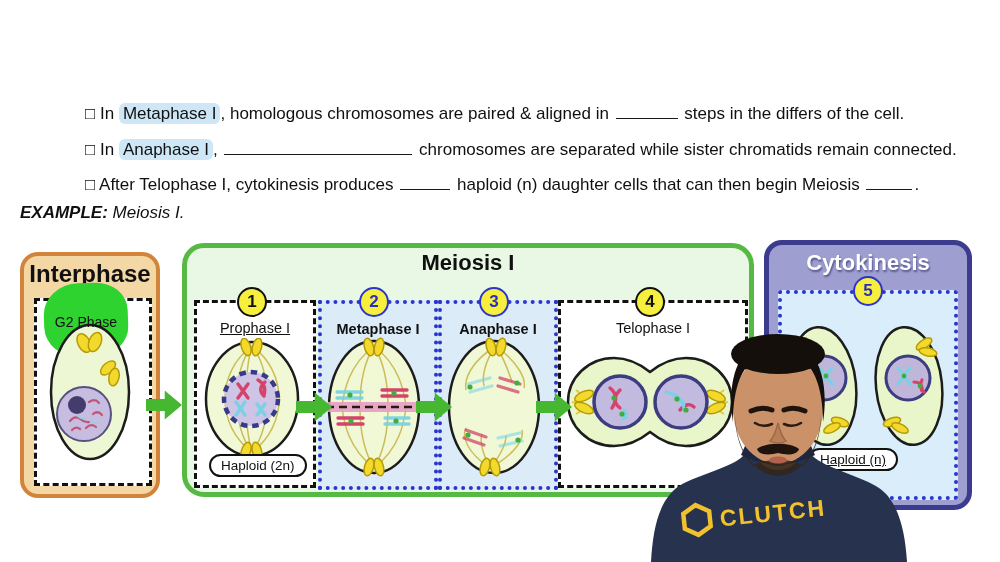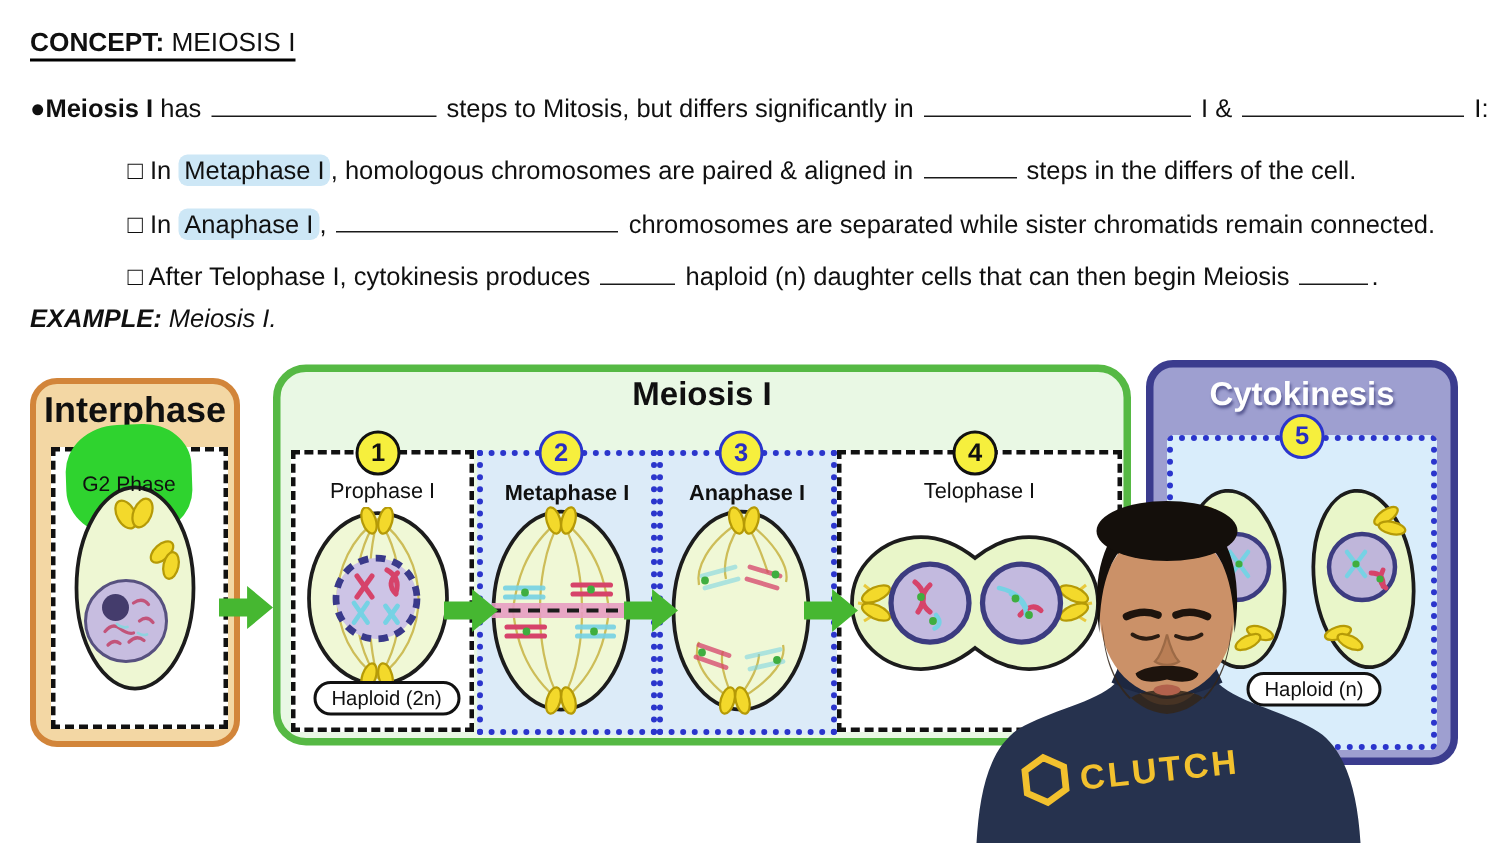--- a/index.html
+++ b/index.html
@@ -26,21 +26,21 @@
   .g2label{position:absolute;left:40px;top:314px;width:92px;text-align:center;font-size:14px;z-index:4;}
   .icell{position:absolute;left:48px;top:318px;z-index:3;}
 
   .meiosis{left:182px;top:243px;width:572px;height:254px;background:#e9f8e4;
            border:5px solid #56b944;border-radius:22px;}
   .meiosis-title{position:absolute;left:182px;top:250px;width:572px;text-align:center;
                  font-weight:bold;font-size:22px;z-index:2;}
   .phase{position:absolute;top:300px;height:182px;z-index:2;background:#fff;}
   .phase.dark{border:3px dashed #111;}
   .phase.blue{border:4px dotted #2b35cc;background:#dcebf8;}
-  .ph1{left:194px;width:116px;}
+  .ph1{left:194px;width:116px;text-decoration:underline;}
   .ph2{left:318px;width:112px;}
   .ph3{left:438px;width:112px;}
   .ph4{left:558px;width:184px;}
   .phase .plabel{text-align:center;font-size:14.5px;margin-top:17px;}
   .phase .plabel.b{font-weight:bold;}
   .numcirc{position:absolute;top:287px;width:30px;height:30px;border-radius:50%;
            background:#f6ef3d;z-index:6;display:flex;align-items:center;justify-content:center;
            font-weight:bold;font-size:17px;box-sizing:border-box;}
   .numcirc.dark{border:2.5px solid #111;color:#111;}
   .numcirc.blue{border:2.5px solid #2b35cc;color:#2a2ec0;}
@@ -57,30 +57,21 @@
 
   .arrow{position:absolute;width:36px;height:30px;background:#46b731;z-index:4;
          clip-path:polygon(0 30%,52% 30%,52% 2%,100% 50%,52% 98%,52% 70%,0 70%);}
   .person{position:absolute;left:645px;top:328px;width:268px;height:234px;z-index:20;}
 </style>
 </head>
 <body>
 
 <div class="stage">
 
-  <div class="t-line" style="left:20px;top:18px;">
-    <span class="concept-wrap"><span class="bold">CONCEPT:</span><span> MEIOSIS I</span></span>
-  </div>
-
-  <div class="t-line" style="left:20px;top:61px;">
-    <span class="bold">●</span><span class="bold">Meiosis I</span><span> has</span>
-    <span class="blank w150"></span><span> steps to Mitosis, but differs significantly in</span>
-    <span class="blank w178"></span><span> I &amp;</span>
-    <span class="blank w148"></span><span> I:</span>
-  </div>
+
 
   <div class="t-line" style="left:85px;top:102px;">
     <span>□ In </span><span class="hl">Metaphase I</span><span>, </span><span class="ital">homologous chromosomes</span><span> are paired &amp; aligned in</span>
     <span class="blank w62"></span><span> steps in the </span><span class="ital">differs</span><span> of the cell.</span>
   </div>
 
   <div class="t-line" style="left:85px;top:138px;">
     <span>□ In </span><span class="hl">Anaphase I</span><span>, </span>
     <span class="blank w188"></span><span> chromosomes are separated while sister chromatids remain connected.</span>
   </div>
@@ -352,21 +343,21 @@
           <path d="M42,60 q9,0 8,9"></path>
           <path d="M50,58 q-4,8 2,12"></path>
         </g>
     </g>
     <g fill="#3fae3f">
         <circle cx="32" cy="54" r="2.4"></circle>
         <circle cx="48" cy="64" r="2.4"></circle>
       </g>
   </svg>
 
-  <div class="pill" style="left:831px;top:448px;">Haploid (n)</div>
+  <div class="pill" style="left:808px;top:448px;text-decoration:underline;">Haploid (n)</div>
 
   <svg class="person" viewBox="0 0 268 234">
 
     <path d="M6,234 C8,200 14,172 34,158 C54,146 86,140 98,128 C104,122 106,118 107,110 L159,110 C160,118 162,124 170,130 C186,142 216,148 234,160 C252,172 260,200 262,234 Z" fill="#26324e"></path>
 
     <path d="M107,104 C110,126 120,138 133,138 C146,138 156,126 159,104 L159,120 C154,134 146,142 133,142 C120,142 112,134 107,120 Z" fill="#b9815c"></path>
 
     <path d="M100,118 Q133,134 166,118 L170,127 Q133,146 96,127 Z" fill="#1d2740"></path>
 
     <ellipse cx="133" cy="80" rx="45" ry="56" fill="#cb9168"></ellipse>

